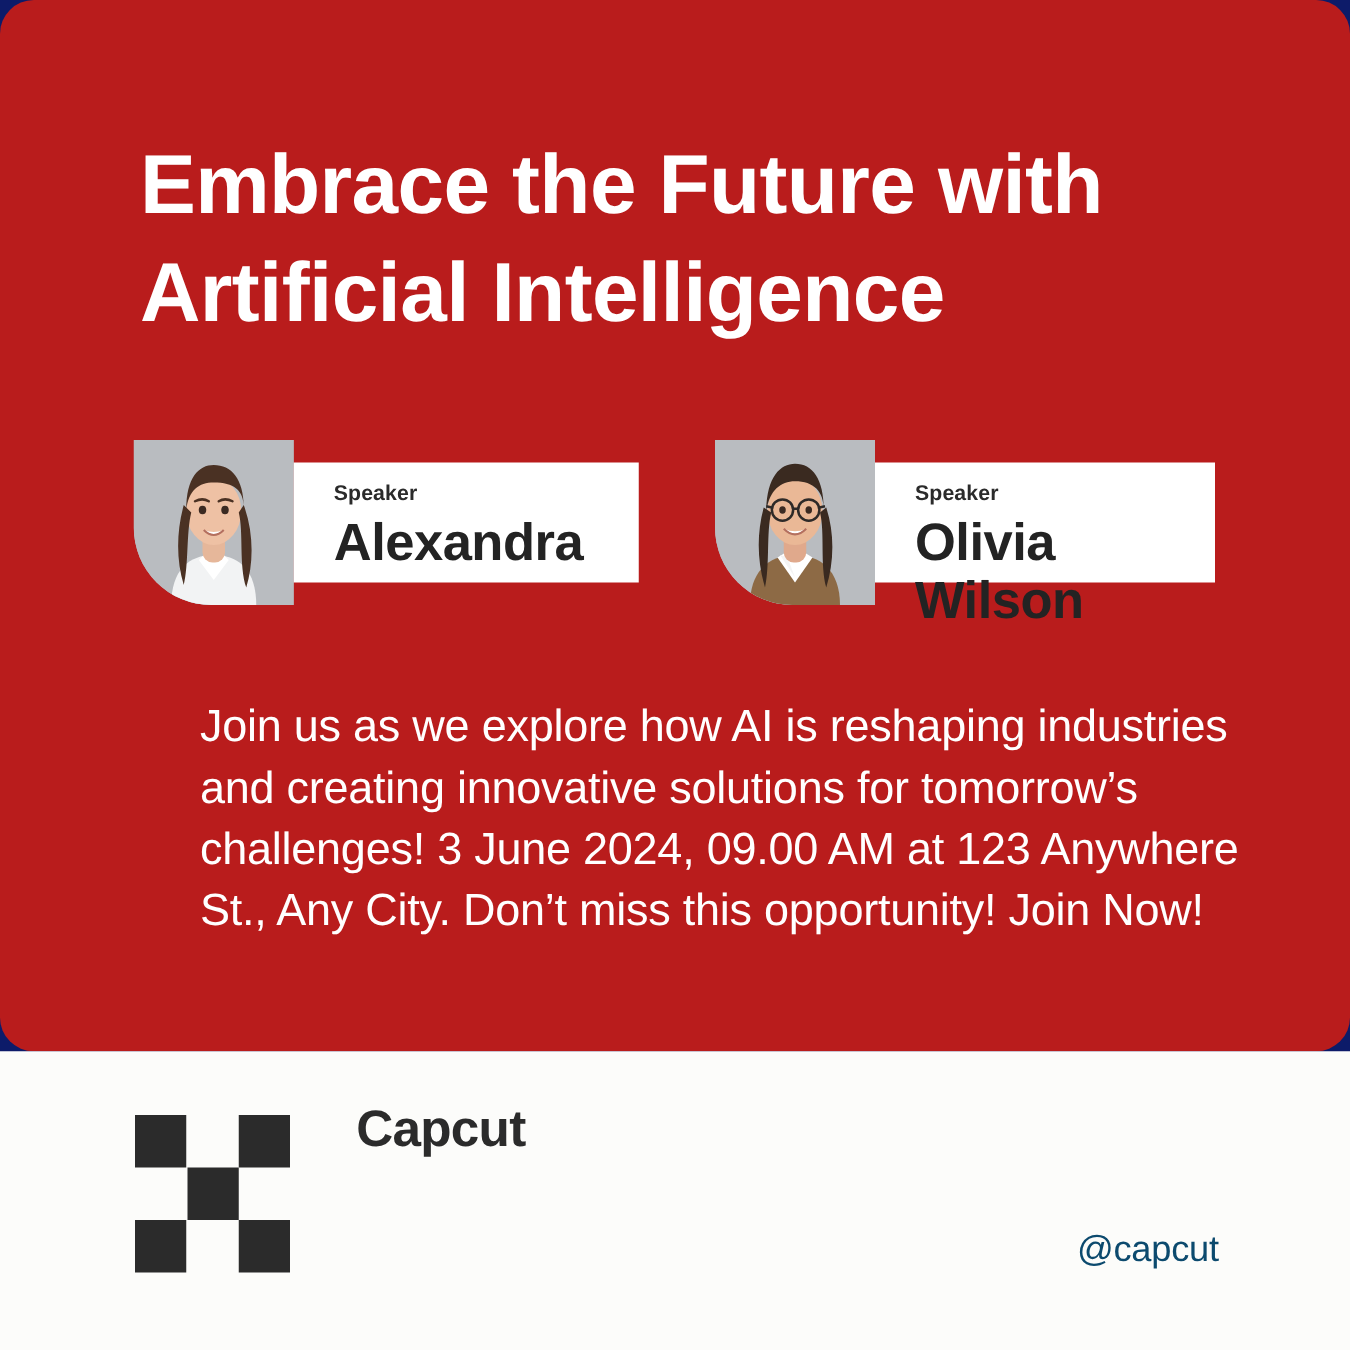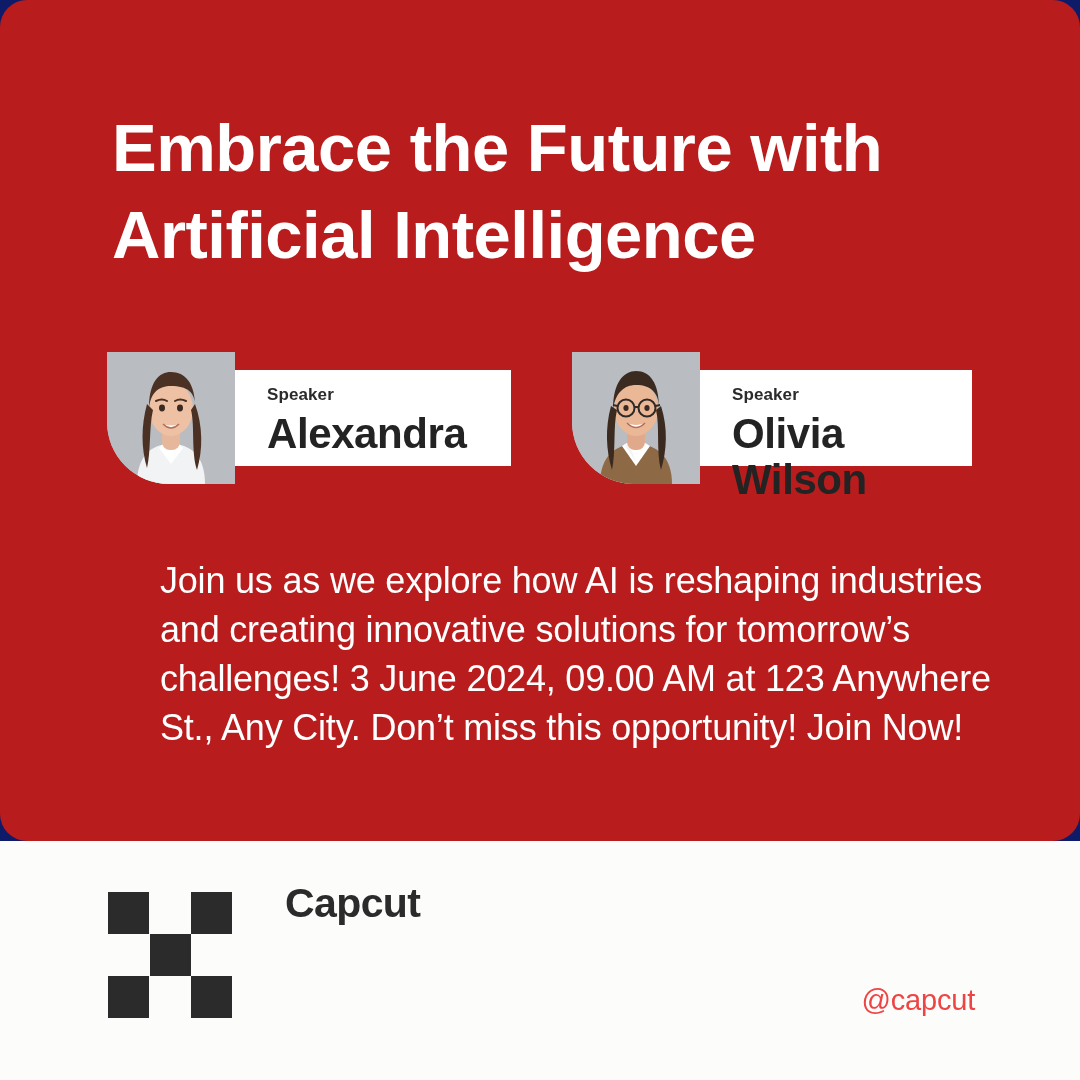--- a/index.html
+++ b/index.html
@@ -66,21 +66,21 @@
   .brand-name{
     font-size:41px;font-weight:bold;color:#2b2b2b;
     letter-spacing:-0.6px;line-height:1;
   }
   .brand-sub{
     margin-top:17px;font-size:24px;line-height:33px;
     color:#2b2b2b;letter-spacing:-0.1px;white-space:pre-line;
   }
   .handle{
     position:absolute;right:105px;top:143px;
-    font-size:29px;color:#ef4444;letter-spacing:-0.2px;
+    font-size:29px;color:#0c4a6e;letter-spacing:-0.2px;
   }
 </style>
 </head>
 <body>
 
 <div class="poster">
 
   <div class="headline">Embrace the Future with
 Artificial Intelligence</div>
 

